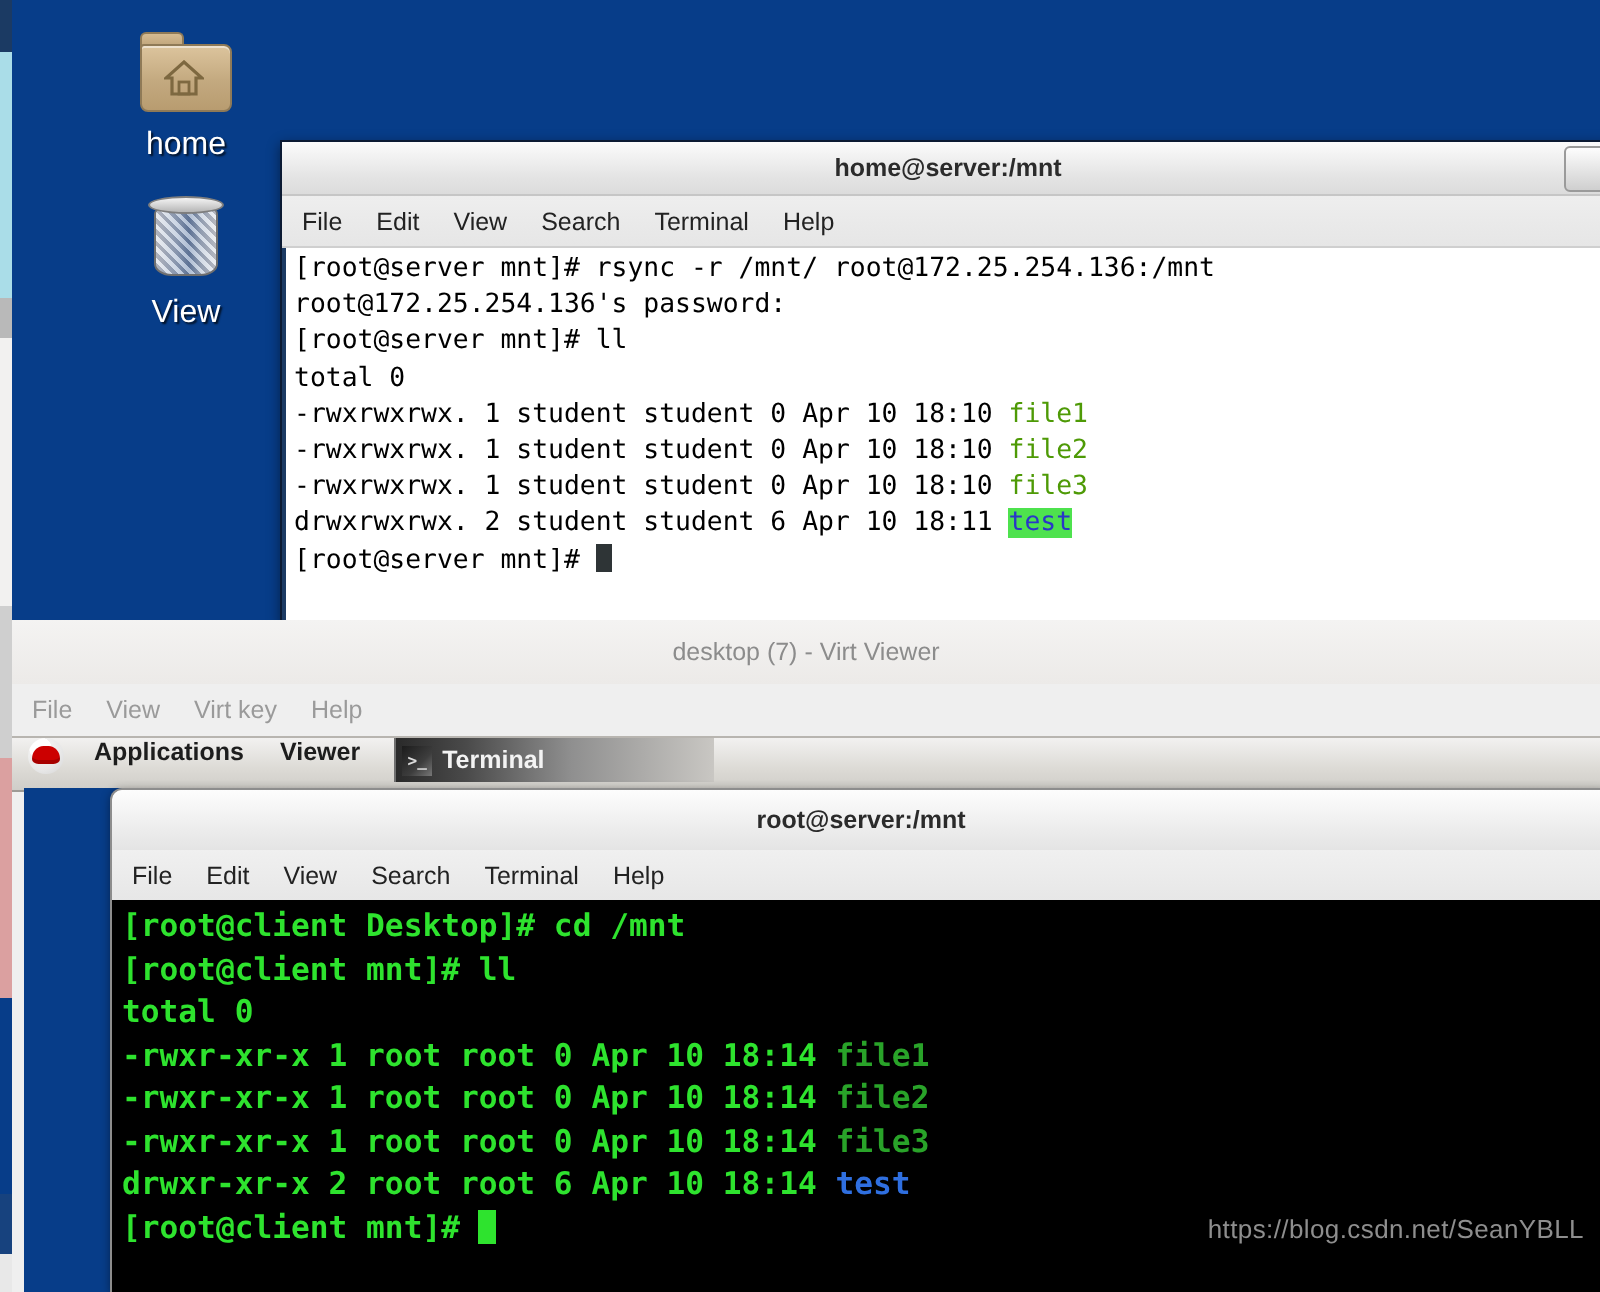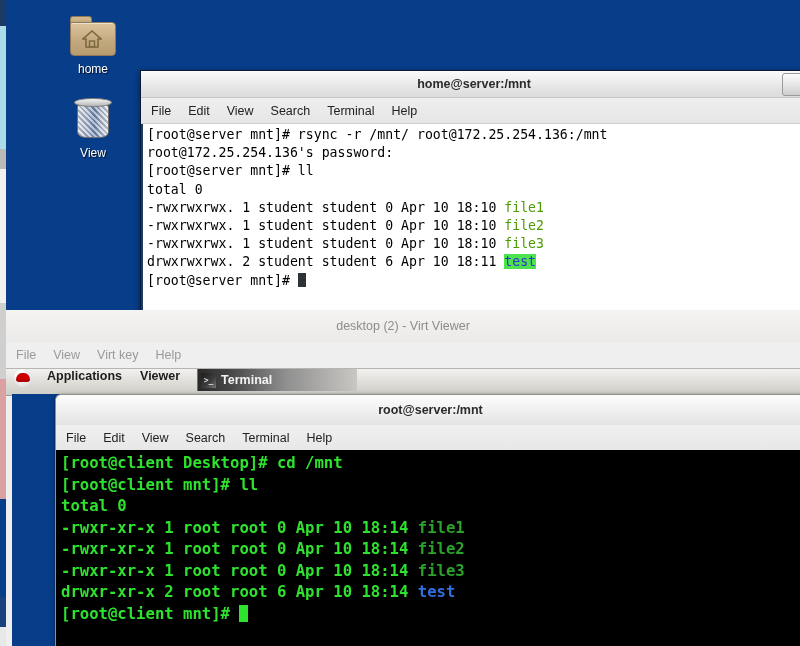--- a/index.html
+++ b/index.html
@@ -41,21 +41,21 @@
   .edge-darkb  { top: 597px; height: 30px;  background: #17427e; }
   .edge-gray2  { top: 303px; height: 76px;  background: #cfcfcf; }
   .edge-bottom { top: 627px; height: 19px;  background: #e8e8e8; }
 
   
   .desk-icon {
     position: absolute;
     width: 80px;
     text-align: center;
     color: #ffffff;
-    font-size: 12px;
+    font-size: 16px;
     text-shadow: 1px 1px 1px rgba(0,0,0,.75);
   }
   .desk-icon .glyph { display: block; margin: 0 auto 3px; }
   .icon-home { left: 53px; top: 16px; }
   .icon-trash { left: 53px; top: 98px; }
 
   .folder {
     position: relative;
     width: 46px; height: 40px;
   }
@@ -355,21 +355,21 @@
       <span>View</span>
       <span>Search</span>
       <span>Terminal</span>
       <span>Help</span>
     </div>
     <div class="term-body-light" id="server-output"><div><span>[root@server mnt]# rsync -r /mnt/ root@172.25.254.136:/mnt</span></div><div><span>root@172.25.254.136's password:</span></div><div><span>[root@server mnt]# ll</span></div><div><span>total 0</span></div><div><span>-rwxrwxrwx. 1 student student 0 Apr 10 18:10 </span><span class="g-green">file1</span></div><div><span>-rwxrwxrwx. 1 student student 0 Apr 10 18:10 </span><span class="g-green">file2</span></div><div><span>-rwxrwxrwx. 1 student student 0 Apr 10 18:10 </span><span class="g-green">file3</span></div><div><span>drwxrwxrwx. 2 student student 6 Apr 10 18:11 </span><span class="g-dir">test</span></div><div><span>[root@server mnt]# </span><span class="cursor-dark"></span></div></div>
   </div>
 
   <div class="win" id="virt-viewer">
     <div class="win-title inactive">
-      <span>desktop (2) - Virt Viewer</span>
+      <span>desktop (7) - Virt Viewer</span>
     </div>
     <div class="menubar inactive">
       <span>File</span>
       <span>View</span>
       <span>Virt key</span>
       <span>Help</span>
     </div>
 
     <div class="gnome-panel">
       <span class="panel-logo">
@@ -395,14 +395,15 @@
         <span>Edit</span>
         <span>View</span>
         <span>Search</span>
         <span>Terminal</span>
         <span>Help</span>
       </div>
       <div class="term-body-dark" id="client-output"><div><span>[root@client Desktop]# cd /mnt</span></div><div><span>[root@client mnt]# ll</span></div><div><span>total 0</span></div><div><span>-rwxr-xr-x 1 root root 0 Apr 10 18:14 </span><span class="d-file">file1</span></div><div><span>-rwxr-xr-x 1 root root 0 Apr 10 18:14 </span><span class="d-file">file2</span></div><div><span>-rwxr-xr-x 1 root root 0 Apr 10 18:14 </span><span class="d-file">file3</span></div><div><span>drwxr-xr-x 2 root root 6 Apr 10 18:14 </span><span class="d-dir">test</span></div><div><span>[root@client mnt]# </span><span class="cursor-green"></span></div></div>
     </div>
   </div>
 
+  <div class="watermark">https://blog.csdn.net/SeanYBLL</div>
 
 </div>
 
 </body></html>

